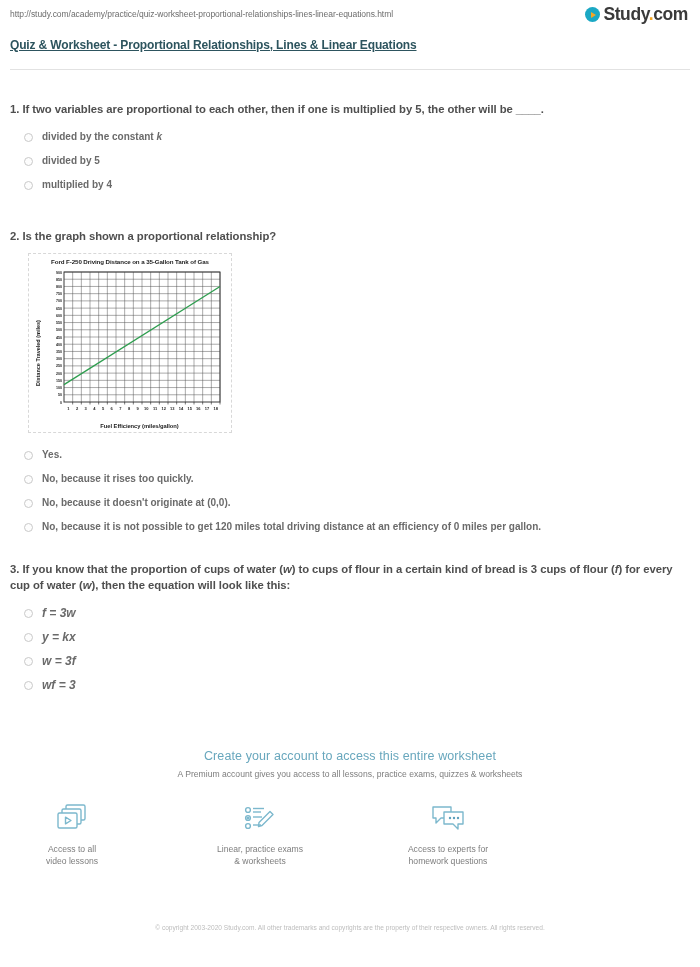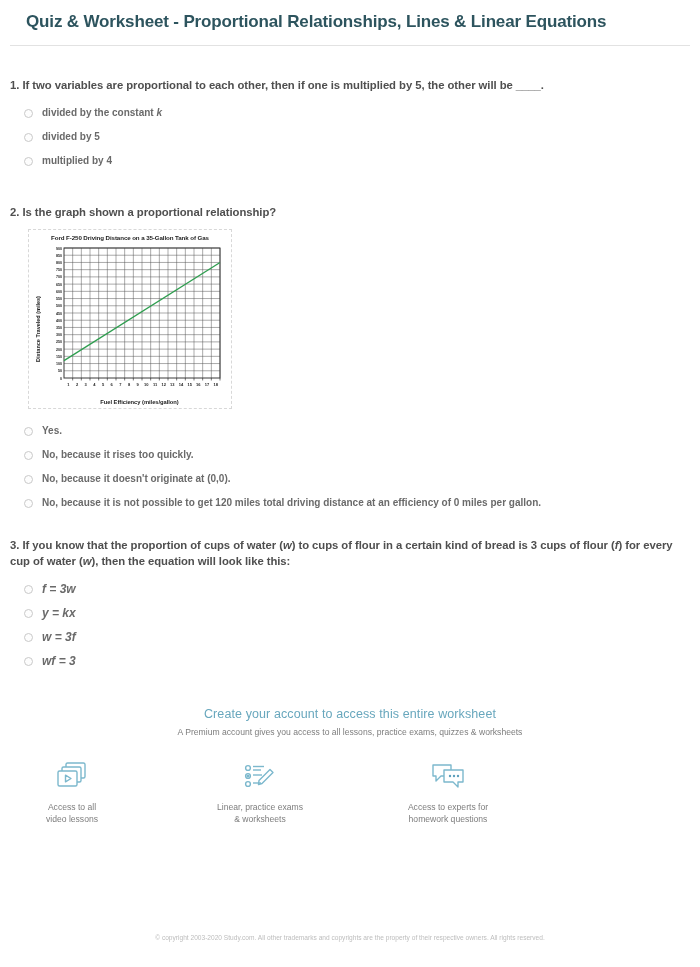--- a/index.html
+++ b/index.html
@@ -65,26 +65,27 @@
     font-size: 17.5px;
     font-weight: 700;
     color: #3a3a3a;
     letter-spacing: -0.4px;
     line-height: 1;
   }
   .logo-text .dot { color: #f5a623; }
   .logo-text .com { color: #3a3a3a; }
 
   h1.title {
-    font-size: 17px;
+    font-size: 12px;
     line-height: 23px;
     font-weight: 700;
     color: #2d545e;
-    margin: 10px 0 0 16px;
+    margin: 10px 0 0 0;
     letter-spacing: -0.15px;
+    text-decoration: underline;
   }
   .title-rule {
     border-top: 1px solid #e2e2e2;
     margin: 12px 0 0 0;
   }
 
   
   .question {
     margin-top: 31px;
   }
@@ -167,21 +168,21 @@
     font-weight: 700;
     color: #1c1c1c;
     text-align: center;
     margin-top: 5px;
     padding-left: 10px;
     letter-spacing: -0.05px;
   }
 
   
   .cta {
-    margin-top: 34px;
+    margin-top: 52px;
     text-align: center;
   }
   .cta-head {
     font-size: 12.5px;
     color: #68a7bd;
     font-weight: 400;
     letter-spacing: 0.1px;
   }
   .cta-sub {
     font-size: 8.6px;
@@ -220,20 +221,29 @@
     line-height: 10px;
     color: #bdbdbd;
     padding: 0 120px;
   }
 </style>
 </head>
 <body>
 
 <div class="page">
 
+  <div class="topbar">
+    <div class="url">http://study.com/academy/practice/quiz-worksheet-proportional-relationships-lines-linear-equations.html</div>
+    <div class="logo">
+      <span class="logo-mark">
+          <i></i>
+        </span>
+      <span class="logo-text"><span>Study</span><span class="dot">.</span><span class="com">com</span></span>
+    </div>
+  </div>
 
   <h1 class="title">Quiz &amp; Worksheet - Proportional Relationships, Lines &amp; Linear Equations</h1>
   <div class="title-rule"></div>
 
   <div class="question">
     <div class="q-text">
       <span>1.</span>
       If two variables are proportional to each other, then if one is multiplied by 5, the other will be ____.
     </div>
     <div class="options">

